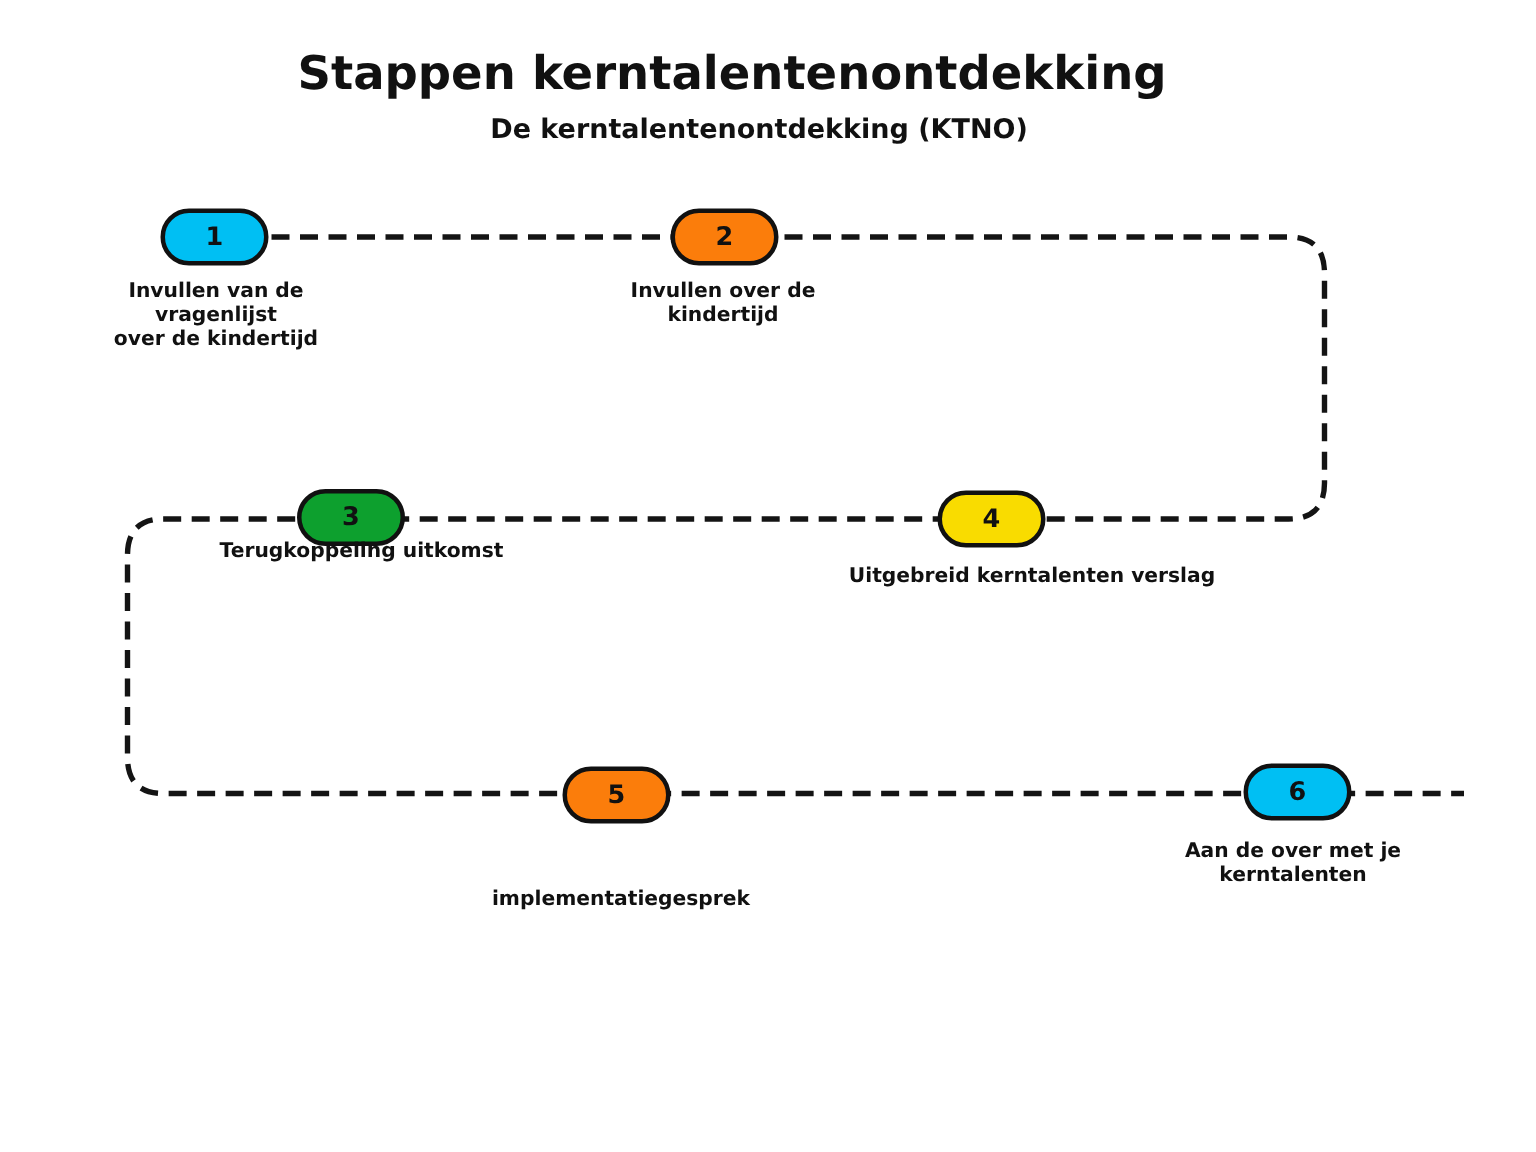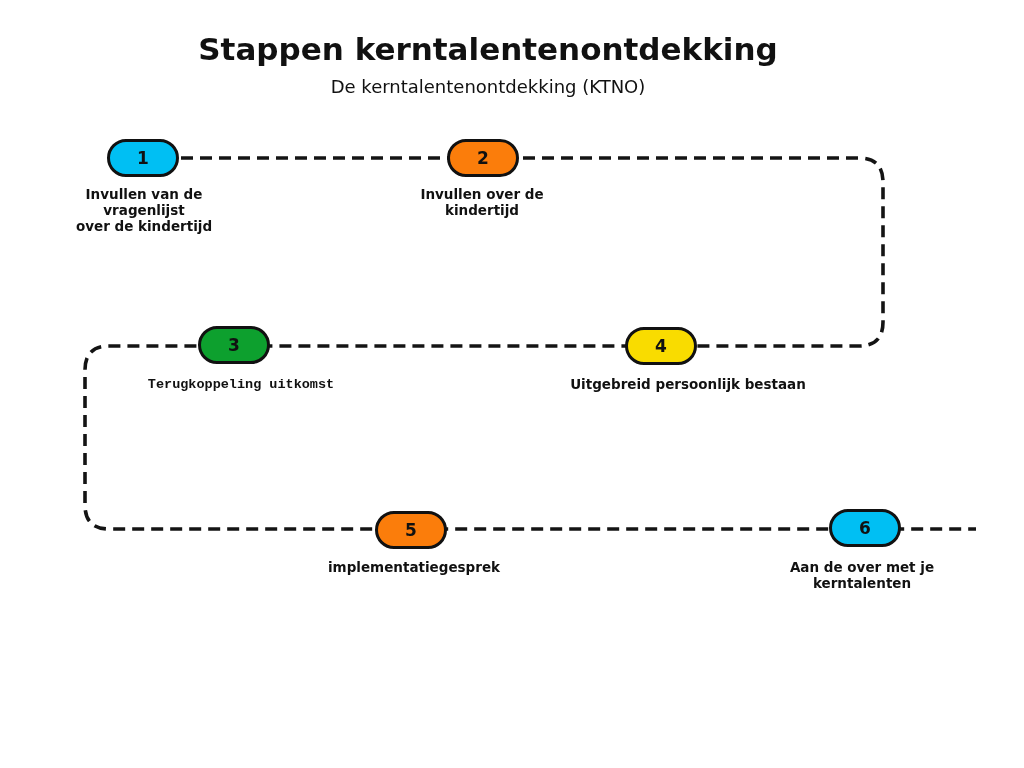--- a/index.html
+++ b/index.html
@@ -19,25 +19,25 @@
     width: 100%;
     text-align: center;
     font-size: 31px;
     font-weight: 700;
     letter-spacing: 0px;
     color: #111111;
   }
   .subtitle {
     position: absolute;
     top: 76px;
-    left: 0;
+    left: 18px;
     width: 100%;
     text-align: center;
     font-size: 18px;
-    font-weight: 400;
+    font-weight: 700;
     line-height: 21px;
     color: #111111;
   }
   .flow-svg {
     position: absolute;
     top: 0;
     left: 0;
   }
   .pill {
     position: absolute;
@@ -65,23 +65,23 @@
   }
   
   #pill-1 { left: 107px; top: 139px; }
   #pill-2 { left: 447px; top: 139px; }
   #pill-3 { left: 198px; top: 326px; }
   #pill-4 { left: 625px; top: 327px; }
   #pill-5 { left: 375px; top: 511px; }
   #pill-6 { left: 829px; top: 509px; }
   #label-1 { left: -6px;  top: 186px; }
   #label-2 { left: 332px; top: 186px; }
-  #label-3 { left: 91px;  top: 377px; font-family: Liberation Mono, monospace; }
+  #label-3 { left: 91px;  top: 359px; }
   #label-4 { left: 538px; top: 376px; }
-  #label-5 { left: 264px; top: 559px; }
+  #label-5 { left: 264px; top: 591px; }
   #label-6 { left: 712px; top: 559px; }
 </style>
 </head>
 <body>
 
 <div class="canvas">
 
   <div class="title">Stappen kerntalentenontdekking</div>
 
   <div class="subtitle">
@@ -111,18 +111,18 @@
   <div class="pill" id="pill-6" style="background: rgb(0, 191, 243);">
     <span>6</span>
   </div>
 
   <div class="step-label" id="label-1">Invullen van de
 vragenlijst
 over de kindertijd</div>
   <div class="step-label" id="label-2">Invullen over de
 kindertijd</div>
   <div class="step-label" id="label-3">Terugkoppeling uitkomst</div>
-  <div class="step-label" id="label-4">Uitgebreid persoonlijk bestaan</div>
+  <div class="step-label" id="label-4">Uitgebreid kerntalenten verslag</div>
   <div class="step-label" id="label-5">implementatiegesprek</div>
   <div class="step-label" id="label-6">Aan de over met je
 kerntalenten</div>
 
 </div>
 
 </body></html>

